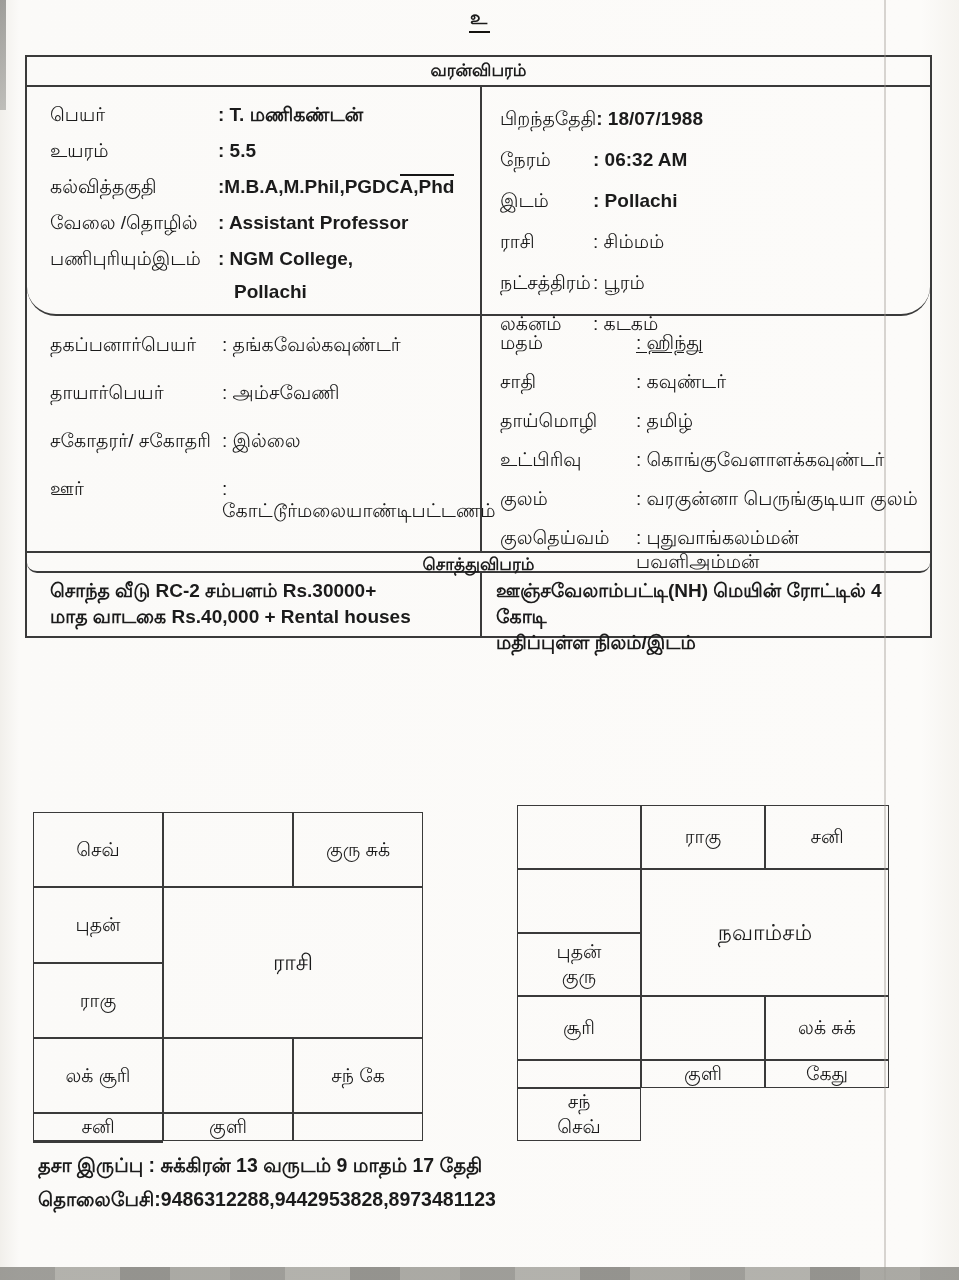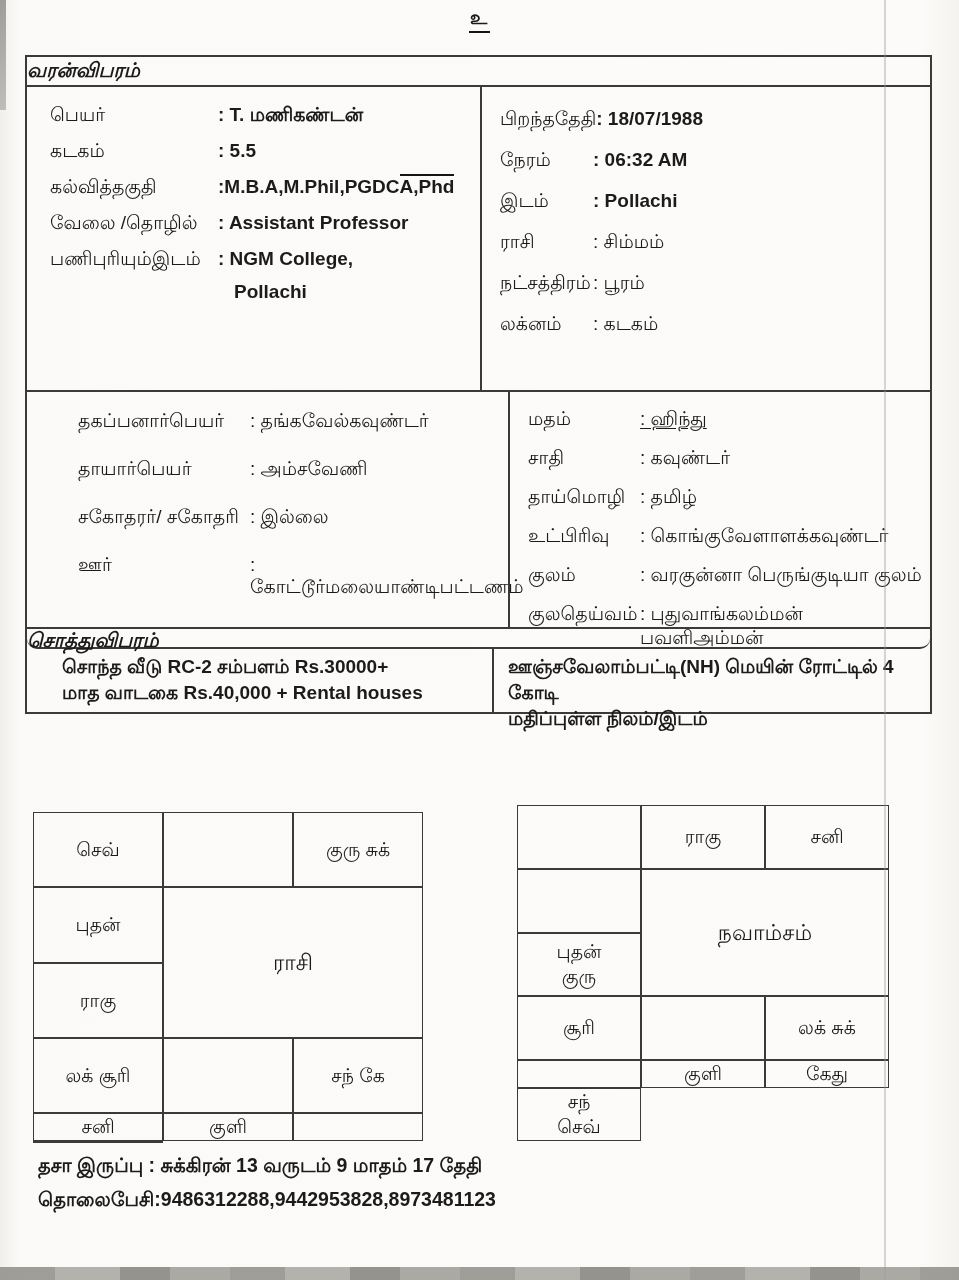--- a/index.html
+++ b/index.html
@@ -26,56 +26,55 @@
   
   .om-wrap { position:absolute; top:7px; left:0; width:959px; text-align:center; }
   .om { display:inline-block; font-size:19px; font-weight:bold; border-bottom:2px solid #15130f; padding:0 3px 0 1px; }
   
   .main-table {
     position:absolute; left:25px; top:55px; width:907px;
     border:2px solid #3a3a3a;
     font-size:19px;
   }
   .sec-title {
-    height:30px; line-height:27px; 
-    font-weight:bold; font-size:20px;
+    height:30px; line-height:27px; text-align:center;
+    font-weight:bold; font-size:17px;
     border-bottom:2px solid #3a3a3a;
-    font-style:italic;
   }
   .sec-title-small { height:20px; line-height:23px;border-radius:10px; }
   .sec-body { display:flex; border-bottom:2px solid #3a3a3a; }
   .sec-body.last { border-bottom:none; }
   .col-left { width:455px; border-right:2px solid #3a3a3a; }
   .col-right { flex:1; }
   .frow { display:flex; align-items:flex-start; }
   .flabel { flex:0 0 auto; }
   .fvalue { flex:1; }
   .bold { font-weight:bold; }
   .u-line { text-decoration:underline; text-underline-offset:3px; }
   .overline { border-top:2px solid #151515; padding-top:0; }
   .second-line { display:block; margin-left:16px; margin-top:11px; }
   
-  .varan-body { height:305px; }
+  .varan-body { height:229px;border-radius:29px; }
   .vleft { padding:17px 8px 8px 23px; }
   .vleft .frow { min-height:36px; }
   .vleft .flabel { min-width:168px; }
   .vright { padding:21px 8px 8px 18px; }
   .vright .frow { min-height:41px; }
   .vright .flabel { min-width:93px; }
   
   .kudumbam-body { height:237px; }
-  .kleft { padding:18px 8px 8px 23px;margin-left:28px; }
+  .kleft { padding:18px 8px 8px 23px; }
   .kleft .frow { min-height:48px; }
   .kleft .flabel { min-width:172px; }
   .kright { padding:16px 8px 8px 18px; }
-  .kright .frow { min-height:39px; }
+  .kright .frow { min-height:39px;gap:24px; }
   .kright .flabel { min-width:112px; }
   
   .sothu-body { height:63px; }
-  .sleft { padding:5px 8px 20px 23px; font-weight:bold; line-height:26px;margin-left:12px; }
+  .sleft { padding:5px 8px 20px 23px; font-weight:bold; line-height:26px; }
   .sright { padding:5px 8px 4px 14px; font-weight:bold; line-height:26px; }
   
   .chart {
     position:absolute; display:grid;
     grid-template-columns:repeat(3,1fr);
     grid-template-rows:repeat(4,1fr);
   }
   .rasi-chart  { left:33px;  top:812px; width:390px; height:331px; }
   .nav-chart   { left:517px; top:805px; width:372px; height:336px; }
   .cell {
@@ -99,21 +98,21 @@
   <div class="main-table">
 
     <div class="sec-title">வரன்விபரம்</div>
     <div class="sec-body varan-body">
       <div class="col-left vleft">
         <div class="frow">
           <span class="flabel">பெயர்</span>
           <span class="fvalue bold">:  T. மணிகண்டன்</span>
         </div>
         <div class="frow">
-          <span class="flabel">கடகம்</span>
+          <span class="flabel">உயரம்</span>
           <span class="fvalue bold">:  5.5</span>
         </div>
         <div class="frow">
           <span class="flabel">கல்வித்தகுதி</span>
           <span class="fvalue bold"><span>:M.B.A,M.Phil,PGDC</span><span class="overline">A,Phd</span></span>
         </div>
         <div class="frow">
           <span class="flabel">வேலை /தொழில்</span>
           <span class="fvalue bold">: Assistant Professor</span>
         </div>

